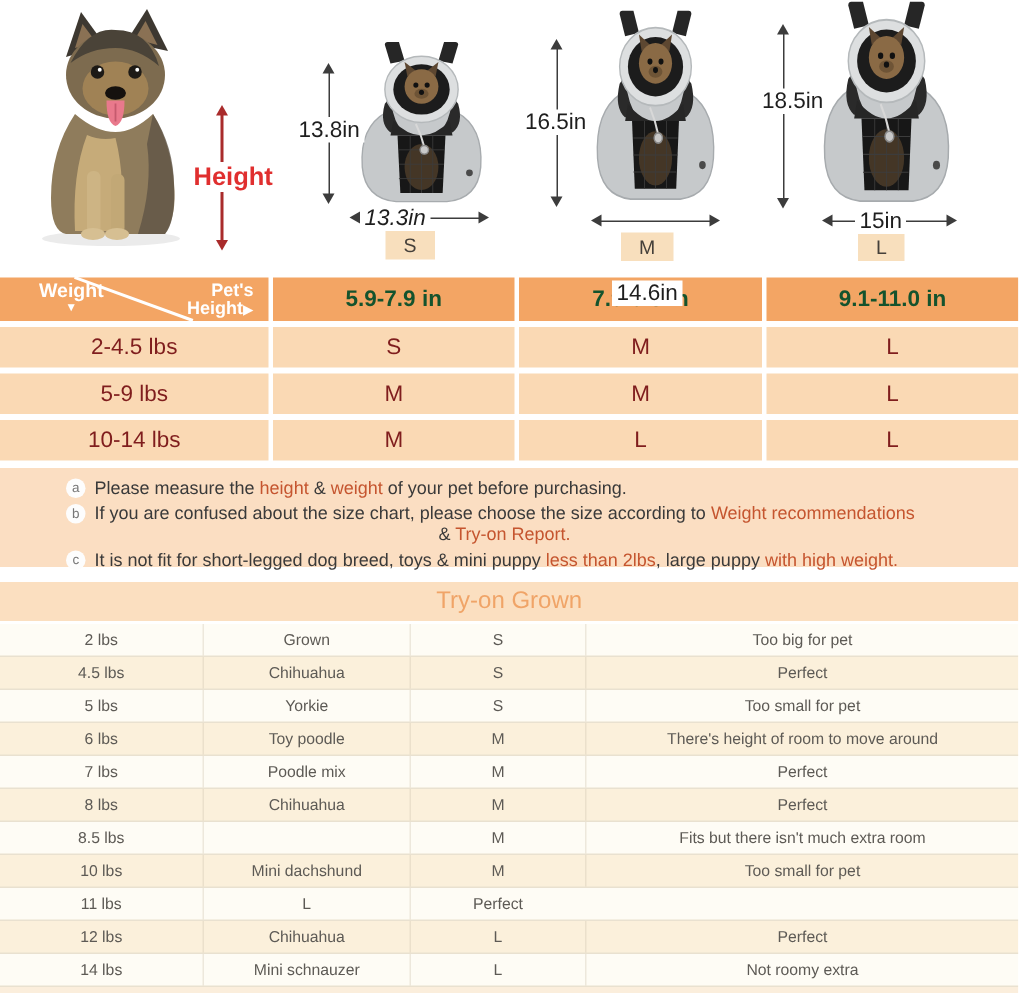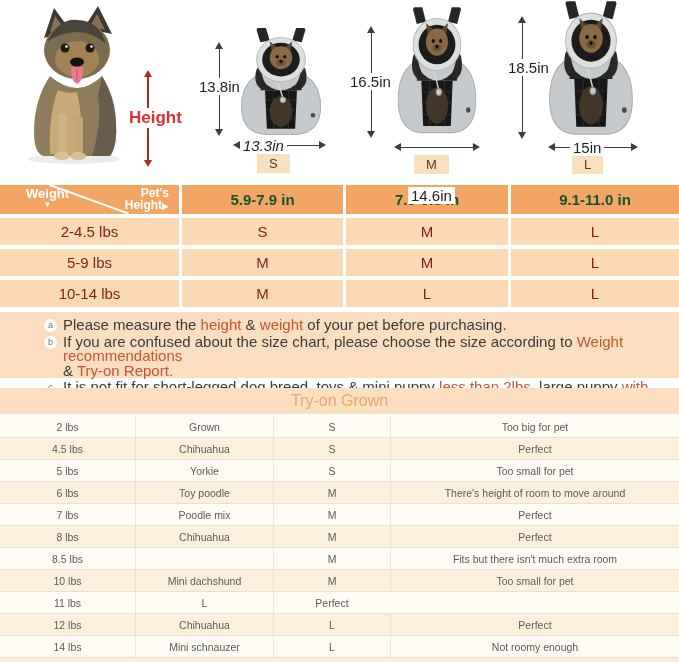--- a/index.html
+++ b/index.html
@@ -46,21 +46,21 @@
   .corner-height{position:absolute;right:10px;top:2px;color:#fff;font-weight:bold;font-size:12px;text-align:right;line-height:12px;}
   .corner-height .arr{font-size:9px;}
   .st-row{margin-bottom:4px;}
   .st-row .st-cell{background:#fad9b4;height:27px;font-size:15px;color:#7f1d1d;}
 
   
   .notes{position:absolute;left:0;top:312px;width:679px;height:66px;background:#fbdec2;padding-top:5px;box-sizing:border-box;}
   .note-line{display:flex;align-items:flex-start;margin:1px 0 2px 44px;line-height:14.5px;}
   .note-bullet{flex:0 0 auto;width:13px;height:13px;border-radius:50%;background:#fdfdfd;color:#777;
                font-size:9px;display:flex;align-items:center;justify-content:center;margin:1px 6px 0 0;}
-  .note-text{font-size:15px;color:#3a3a3a;max-width:600px;}
+  .note-text{font-size:12px;color:#3a3a3a;max-width:600px;text-align:center;}
   .note-text .hl{color:#c5552f;}
 
   
   .tryon{position:absolute;left:0;top:388px;width:679px;}
   .tryon-title{height:26px;background:#fbdfc0;color:#f0a467;font-size:16px;display:flex;align-items:center;justify-content:center;margin-bottom:2px;}
   .tr-row{display:grid;grid-template-columns:135px 138px 117px 289px;height:21px;border-bottom:1px solid #e9e1d0;background:#fefcf5;}
   .tr-row:nth-child(even){background:#fbf0db;}
   .tr-cell{display:flex;align-items:center;justify-content:center;font-size:10.5px;color:#5d5a55;overflow:hidden;white-space:nowrap;}
   .tr-cell + .tr-cell{border-left:1px solid rgba(205,195,175,.35);}
   .tryon-footer{height:4px;background:#fbeedc;}
@@ -322,18 +322,18 @@
         <div class="tr-row">
           <div class="tr-cell">12 lbs</div>
           <div class="tr-cell">Chihuahua</div>
           <div class="tr-cell">L</div>
           <div class="tr-cell">Perfect</div>
         </div>
         <div class="tr-row">
           <div class="tr-cell">14 lbs</div>
           <div class="tr-cell">Mini schnauzer</div>
           <div class="tr-cell">L</div>
-          <div class="tr-cell">Not roomy enough</div>
+          <div class="tr-cell">Not roomy extra</div>
         </div>
       </div>
     <div class="tryon-footer"></div>
   </div>
 </div>
 
 </body></html>

